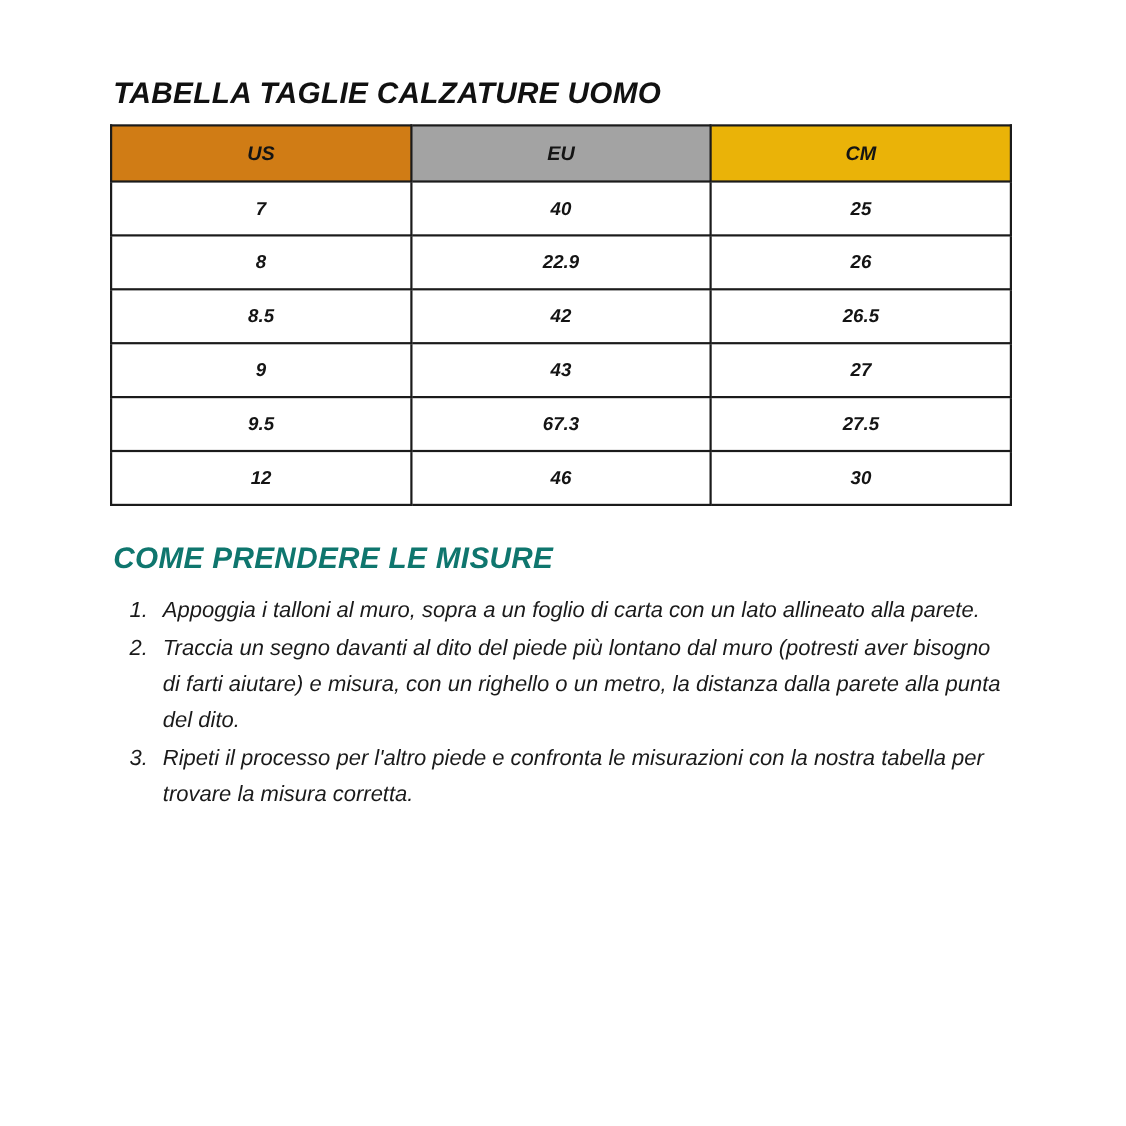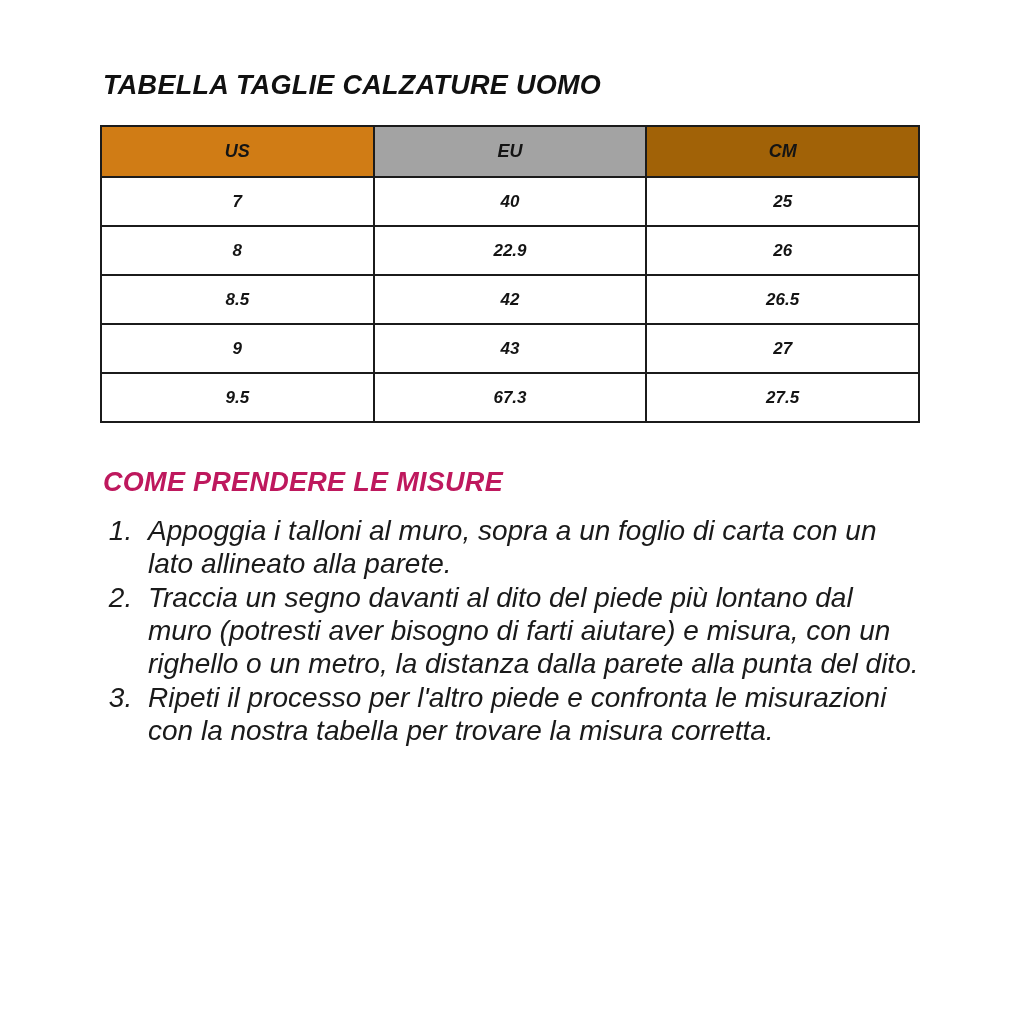--- a/index.html
+++ b/index.html
@@ -23,21 +23,21 @@
   }
   h1.table-title {
     margin: 0;
     padding: 70px 0 0 3px;
     font-size: 27px;
     font-weight: bold;
     letter-spacing: 0.3px;
     color: #111111;
   }
   table.size-table {
-    margin-top: 24px;
+    margin-top: 12px;
     width: 820px;
     border-collapse: collapse;
     table-layout: fixed;
   }
   table.size-table th,
   table.size-table td {
     border: 2px solid #1b1b1b;
     text-align: center;
     vertical-align: middle;
     font-weight: bold;
@@ -48,30 +48,30 @@
     font-size: 18px;
     background: #d07c15;
   }
   table.size-table td {
     height: 49px;
     font-size: 17px;
     background: #ffffff;
   }
   h2.section-title {
     margin: 0;
-    padding: 44px 0 0 3px;
+    padding: 32px 0 0 3px;
     font-size: 27px;
     font-weight: bold;
     letter-spacing: 0.3px;
-    color: #be185d;
+    color: #0f766e;
   }
   ol.steps {
     margin: 16px 0 0 0;
     padding-left: 40px;
-    font-size: 28px;
+    font-size: 20px;
     line-height: 33px;
     color: #1a1a1a;
   }
   ol.steps li {
     padding-left: 8px;
     margin: 0 0 1px 0;
   }
 </style>
 </head>
 <body>
@@ -79,21 +79,21 @@
 <div class="page">
   <div class="content">
 
     <h1 class="table-title">TABELLA TAGLIE CALZATURE UOMO</h1>
 
     <table class="size-table">
       <thead>
         <tr>
             <th style="background: rgb(208, 124, 21);">US</th>
             <th style="background: #a3a3a3;">EU</th>
-            <th style="background: #a16207;">CM</th>
+            <th style="background: #eab308;">CM</th>
           </tr>
       </thead>
       <tbody>
           <tr>
             <td>7</td>
             <td>40</td>
             <td>25</td>
           </tr>
           <tr>
             <td>8</td>
@@ -108,20 +108,25 @@
           <tr>
             <td>9</td>
             <td>43</td>
             <td>27</td>
           </tr>
           <tr>
             <td>9.5</td>
             <td>67.3</td>
             <td>27.5</td>
           </tr>
+          <tr>
+            <td>12</td>
+            <td>46</td>
+            <td>30</td>
+          </tr>
         </tbody>
     </table>
 
     <h2 class="section-title">COME PRENDERE LE MISURE</h2>
 
     <ol class="steps">
         <li>Appoggia i talloni al muro, sopra a un foglio di carta con un lato allineato alla parete.</li>
         <li>Traccia un segno davanti al dito del piede più lontano dal muro (potresti aver bisogno di farti aiutare) e misura, con un righello o un metro, la distanza dalla parete alla punta del dito.</li>
         <li>Ripeti il processo per l'altro piede e confronta le misurazioni con la nostra tabella per trovare la misura corretta.</li>
       </ol>

